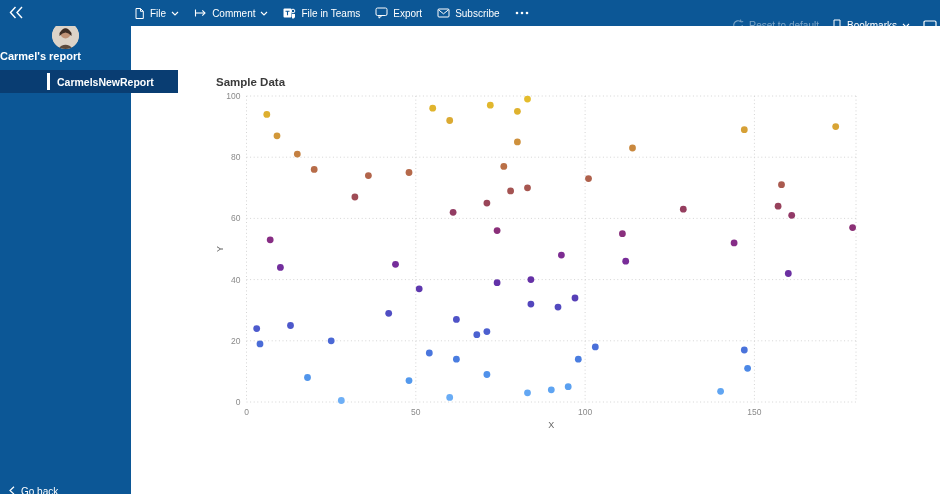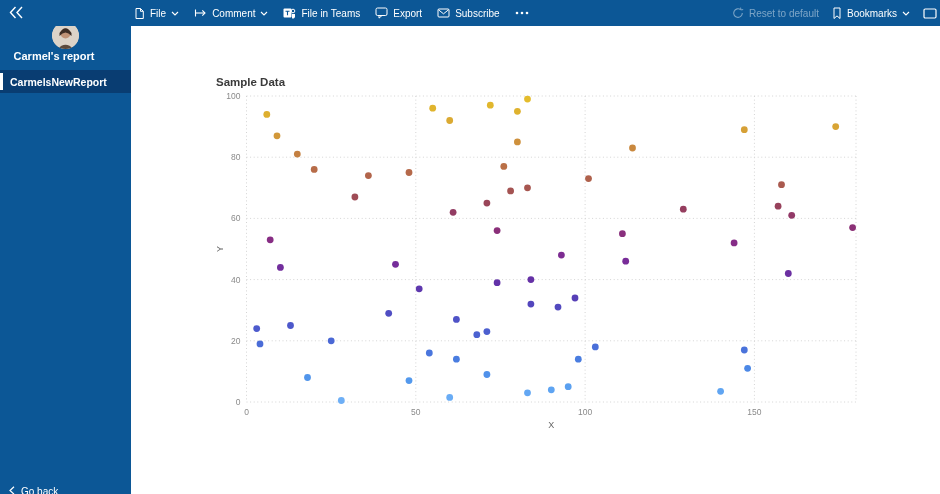--- a/index.html
+++ b/index.html
@@ -14,44 +14,44 @@
     background:#0C5796;color:#fff;z-index:3;
   }
   .collapse-btn{
     position:absolute;left:8px;top:6px;width:16px;height:14px;
     background:none;border:none;padding:0;cursor:pointer;
   }
   .menu{
     position:absolute;left:134px;top:0;height:26px;
     display:flex;align-items:center;gap:15px;
   }
-  .menu.right{left:auto;right:3px;gap:13px;}
+  .menu.right{left:auto;right:3px;gap:13px;margin-top:12px;}
   .menu-item{
     display:flex;align-items:center;gap:5px;
     background:none;border:none;padding:0;margin:0;
     color:#fff;font-size:10px;font-family:inherit;cursor:pointer;white-space:nowrap;
   }
   .menu-item.disabled{opacity:.45;cursor:default;}
   .menu-item svg{display:block;}
   
   .sidebar{
     position:absolute;top:26px;left:0;width:131px;height:468px;
     background:#0C5796;color:#fff;z-index:2;
   }
   .avatar{
     position:absolute;left:52px;top:-4px;width:27px;height:27px;border-radius:50%;
     overflow:hidden;background:#DCD3C8;
   }
   .report-title{
-    position:absolute;top:24px;left:0;width:108px;text-align:center;
+    position:absolute;top:24px;left:0;width:108px;
     font-size:11px;font-weight:700;color:#fff;
   }
   .nav-item{
     position:absolute;top:44px;left:0;width:131px;height:23px;
-    background:#093D72;display:flex;align-items:center;cursor:pointer;
+    background:#093D72;display:flex;align-items:center;cursor:pointer;padding-left:47px;
   }
   .nav-indicator{width:3px;height:17px;background:#fff;margin-right:7px;flex:none;}
   .nav-label{font-size:10.5px;font-weight:700;color:#fff;}
   .sidebar-footer{
     position:absolute;top:460px;left:9px;display:flex;align-items:center;gap:6px;
     color:#fff;font-size:10px;cursor:pointer;background:none;border:none;padding:0;font-family:inherit;
   }
   
   .canvas{
     position:absolute;top:26px;left:131px;width:809px;height:468px;background:#FFFFFF;

